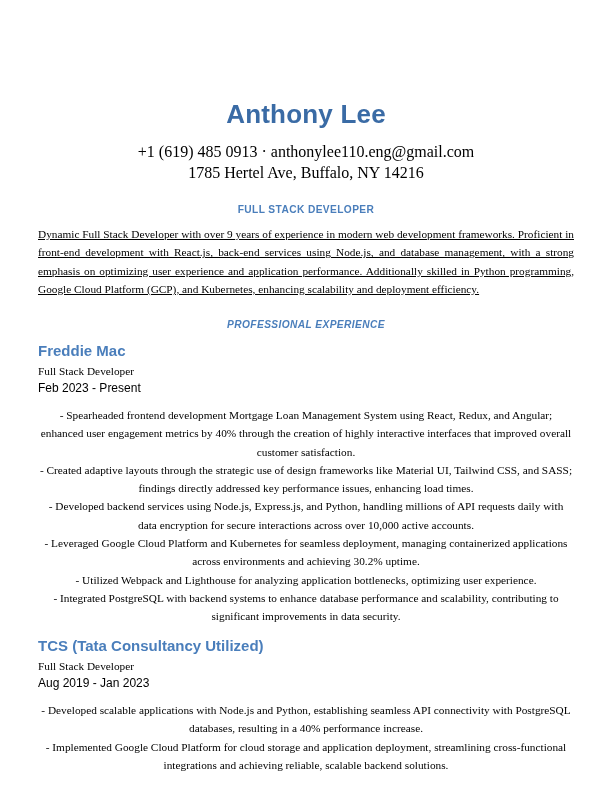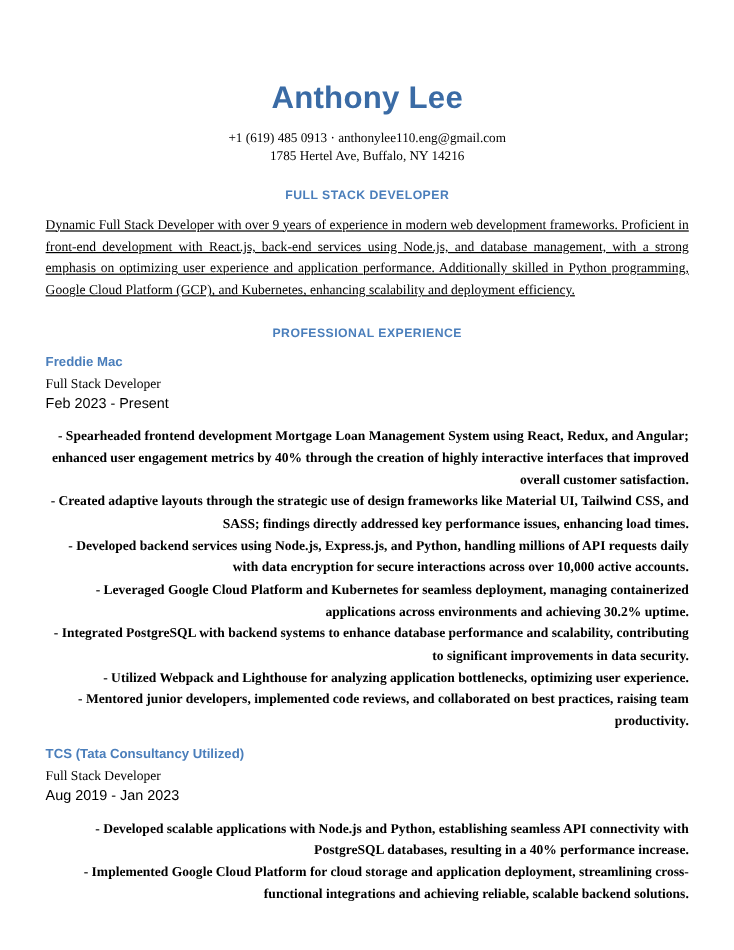--- a/index.html
+++ b/index.html
@@ -17,27 +17,27 @@
     padding: 0 38px 0 38px;
   }
   .name {
     text-align: center;
     font-family: "Liberation Sans", sans-serif;
     font-weight: bold;
     font-size: 26px;
     color: #3a6ba5;
     letter-spacing: 0.2px;
     margin: 0;
-    padding-top: 67px;
+    padding-top: 100px;
     line-height: 1.15;
   }
   .contact-line {
     text-align: center;
     font-family: "Liberation Serif", serif;
-    font-size: 11px;
+    font-size: 16px;
     color: #000000;
     margin: 0;
     line-height: 1.35;
   }
   .contact-line.first {
     padding-top: 11px;
   }
   .section-heading {
     text-align: center;
     font-family: "Liberation Sans", sans-serif;
@@ -45,41 +45,42 @@
     font-size: 10.2px;
     color: #4a7ebb;
     letter-spacing: 0.4px;
     margin: 0;
   }
   .section-heading.summary-head {
     padding-top: 20px;
   }
   .section-heading.experience-head {
     padding-top: 21px;
+    font-style: italic;
   }
   .summary {
     font-family: "Liberation Serif", serif;
     font-size: 11.3px;
     color: #000000;
     text-align: justify;
     line-height: 1.62;
     margin: 0;
     padding-top: 10px;
     text-decoration: underline;
   }
   .job {
     padding-top: 12px;
   }
   .job.first {
     padding-top: 12px;
   }
   .company {
     font-family: "Liberation Sans", sans-serif;
     font-weight: bold;
-    font-size: 11px;
+    font-size: 15px;
     color: #4a7ebb;
     margin: 0;
     line-height: 1.2;
   }
   .job-title {
     font-family: "Liberation Serif", serif;
     font-size: 11.3px;
     color: #000000;
     margin: 0;
     padding-top: 4px;
@@ -94,22 +95,21 @@
   }
   .bullets {
     padding-top: 9px;
   }
   .bullet {
     font-family: "Liberation Serif", serif;
     font-size: 11.3px;
     color: #000000;
     margin: 0;
     line-height: 1.62;
-    text-align: right;
-    font-weight: bold;
+    text-align: center;
   }
 </style>
 </head>
 <body>
 
 <div class="page">
 
   <h1 class="name">Anthony Lee</h1>
 
   <p class="contact-line first">+1 (619) 485 0913 · anthonylee110.eng@gmail.com</p>
@@ -123,23 +123,22 @@
 
   <div class="job first">
     <h3 class="company">Freddie Mac</h3>
     <p class="job-title">Full Stack Developer</p>
     <p class="job-dates">Feb 2023 - Present</p>
     <div class="bullets">
       <p class="bullet">- Spearheaded frontend development Mortgage Loan Management System using React, Redux, and Angular; enhanced user engagement metrics by 40% through the creation of highly interactive interfaces that improved overall customer satisfaction.</p>
       <p class="bullet">- Created adaptive layouts through the strategic use of design frameworks like Material UI, Tailwind CSS, and SASS; findings directly addressed key performance issues, enhancing load times.</p>
       <p class="bullet">- Developed backend services using Node.js, Express.js, and Python, handling millions of API requests daily with data encryption for secure interactions across over 10,000 active accounts.</p>
       <p class="bullet">- Leveraged Google Cloud Platform and Kubernetes for seamless deployment, managing containerized applications across environments and achieving 30.2% uptime.</p>
+      <p class="bullet">- Utilized Webpack and Lighthouse for analyzing application bottlenecks, optimizing user experience.</p>
       <p class="bullet">- Integrated PostgreSQL with backend systems to enhance database performance and scalability, contributing to significant improvements in data security.</p>
-      <p class="bullet">- Utilized Webpack and Lighthouse for analyzing application bottlenecks, optimizing user experience.</p>
-      <p class="bullet">- Mentored junior developers, implemented code reviews, and collaborated on best practices, raising team productivity.</p>
     </div>
   </div>
 
   <div class="job">
     <h3 class="company">TCS (Tata Consultancy Utilized)</h3>
     <p class="job-title">Full Stack Developer</p>
     <p class="job-dates">Aug 2019 - Jan 2023</p>
     <div class="bullets">
       <p class="bullet">- Developed scalable applications with Node.js and Python, establishing seamless API connectivity with PostgreSQL databases, resulting in a 40% performance increase.</p>
       <p class="bullet">- Implemented Google Cloud Platform for cloud storage and application deployment, streamlining cross-functional integrations and achieving reliable, scalable backend solutions.</p>

